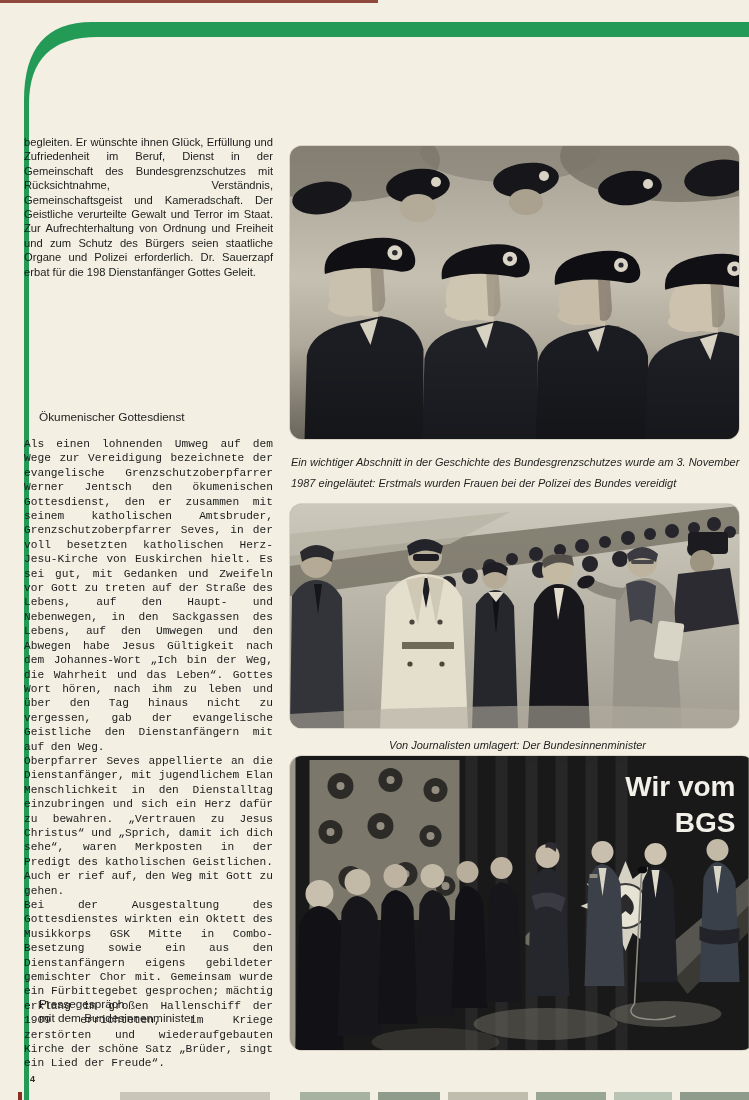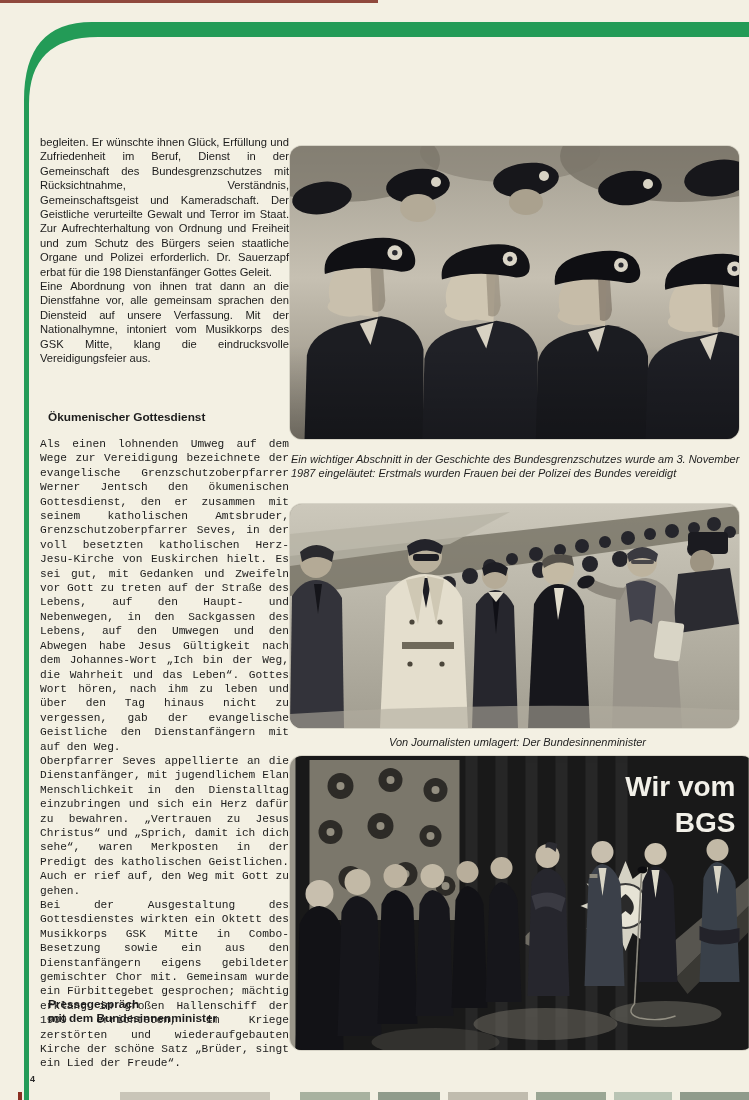--- a/index.html
+++ b/index.html
@@ -12,51 +12,51 @@
     overflow:hidden;
   }
   .page{position:absolute;inset:0;}
   .top-edge{
     position:absolute;top:0;left:0;width:378px;height:3px;
     background:#7d2b20;opacity:.85;
   }
   .frame-svg{position:absolute;top:0;left:0;width:749px;height:1100px;pointer-events:none;}
   
   .textblock{
-    position:absolute;left:40px;width:249px;
+    position:absolute;left:24px;width:249px;
     font-size:11.2px;line-height:14.4px;
     text-align:justify;
     hyphens:auto;-webkit-hyphens:auto;
   }
   .textblock p{margin:0;}
   .tb-1{top:135px;}
   .tb-2{top:437px;font-family:Liberation Mono, monospace;}
   .tb-3{top:1039px;}
   .heading{
-    position:absolute;left:48px;width:249px;
-    font-size:11.8px;font-weight:bold;line-height:14px;
+    position:absolute;left:39px;width:249px;
+    font-size:11.8px;font-weight:normal;line-height:14px;
   }
   .hd-1{top:410px;}
   .hd-2{top:997px;}
   .page-number{
     position:absolute;left:30px;top:1074px;
     font-size:9px;font-weight:bold;color:#2a2a2a;
   }
   
   .photo{
     position:absolute;border-radius:12px;overflow:hidden;
     background:#9a968a;box-shadow:0 0 0 1px rgba(60,55,40,.15);
   }
   .photo svg{display:block;width:100%;height:100%;}
   .ph-1{left:290px;top:146px;width:449px;height:293px;}
   .ph-2{left:290px;top:504px;width:449px;height:224px;}
   .ph-3{left:290px;top:756px;width:464px;height:294px;}
   .caption{
     position:absolute;left:291px;width:453px;
-    font-size:11px;line-height:14px;font-style:italic;color:#1f1f1f;
+    font-size:11px;line-height:21px;font-style:italic;color:#1f1f1f;
   }
   .cap-1{top:452px;}
   .cap-2{top:735px;text-align:center;}
   .cap-3{top:1056px;}
   
   .scan-strip{position:absolute;left:0;right:0;bottom:0;height:8px;}
   .scan-strip .seg{position:absolute;bottom:0;height:8px;}
   .seg-red{left:18px;width:4px;background:#8a2f22;}
   .seg-a{left:120px;width:150px;background:#c9c5b8;}
   .seg-b{left:300px;width:70px;background:#a8b2a0;}
@@ -72,21 +72,20 @@
 <div class="page">
 
   <div class="top-edge"></div>
 
   <svg class="frame-svg" viewBox="0 0 749 1100">
     <path d="M749,22 L92,22 Q24,22 24,100 L24,1100 L29,1100 L29,104 Q29,37 98,37 L749,37 Z" fill="#239b57"></path>
   </svg>
 
   <div class="textblock tb-1">
     <p>begleiten. Er wünschte ihnen Glück, Erfüllung und Zufriedenheit im Beruf, Dienst in der Gemeinschaft des Bundesgrenzschutzes mit Rücksichtnahme, Verständnis, Gemeinschaftsgeist und Kameradschaft. Der Geistliche verurteilte Gewalt und Terror im Staat. Zur Aufrechterhaltung von Ordnung und Freiheit und zum Schutz des Bürgers seien staatliche Organe und Polizei erforderlich. Dr. Sauerzapf erbat für die 198 Dienstanfänger Gottes Geleit.</p>
-    <p>Eine Abordnung von ihnen trat dann an die Dienstfahne vor, alle gemeinsam sprachen den Diensteid auf unsere Verfassung. Mit der Nationalhymne, intoniert vom Musikkorps des GSK Mitte, klang die eindrucksvolle Vereidigungsfeier aus.</p>
   </div>
 
   <div class="heading hd-1">Ökumenischer Gottesdienst</div>
 
   <div class="textblock tb-2">
     <p>Als einen lohnenden Umweg auf dem Wege zur Vereidigung bezeichnete der evangelische Grenzschutzoberpfarrer Werner Jentsch den ökumenischen Gottesdienst, den er zusammen mit seinem katholischen Amtsbruder, Grenzschutzoberpfarrer Seves, in der voll besetzten katholischen Herz-Jesu-Kirche von Euskirchen hielt. Es sei gut, mit Gedanken und Zweifeln vor Gott zu treten auf der Straße des Lebens, auf den Haupt- und Nebenwegen, in den Sackgassen des Lebens, auf den Umwegen und den Abwegen habe Jesus Gültigkeit nach dem Johannes-Wort „Ich bin der Weg, die Wahrheit und das Leben“. Gottes Wort hören, nach ihm zu leben und über den Tag hinaus nicht zu vergessen, gab der evangelische Geistliche den Dienstanfängern mit auf den Weg.</p>
     <p>Oberpfarrer Seves appellierte an die Dienstanfänger, mit jugendlichem Elan Menschlichkeit in den Dienstalltag einzubringen und sich ein Herz dafür zu bewahren. „Vertrauen zu Jesus Christus“ und „Sprich, damit ich dich sehe“, waren Merkposten in der Predigt des katholischen Geistlichen. Auch er rief auf, den Weg mit Gott zu gehen.</p>
     <p>Bei der Ausgestaltung des Gottesdienstes wirkten ein Oktett des Musikkorps GSK Mitte in Combo-Besetzung sowie ein aus den Dienstanfängern eigens gebildeter gemischter Chor mit. Gemeinsam wurde ein Fürbittegebet gesprochen; mächtig erklang im großen Hallenschiff der 1909 errichteten, im Kriege zerstörten und wiederaufgebauten Kirche der schöne Satz „Brüder, singt ein Lied der Freude“.</p>
   </div>
 

